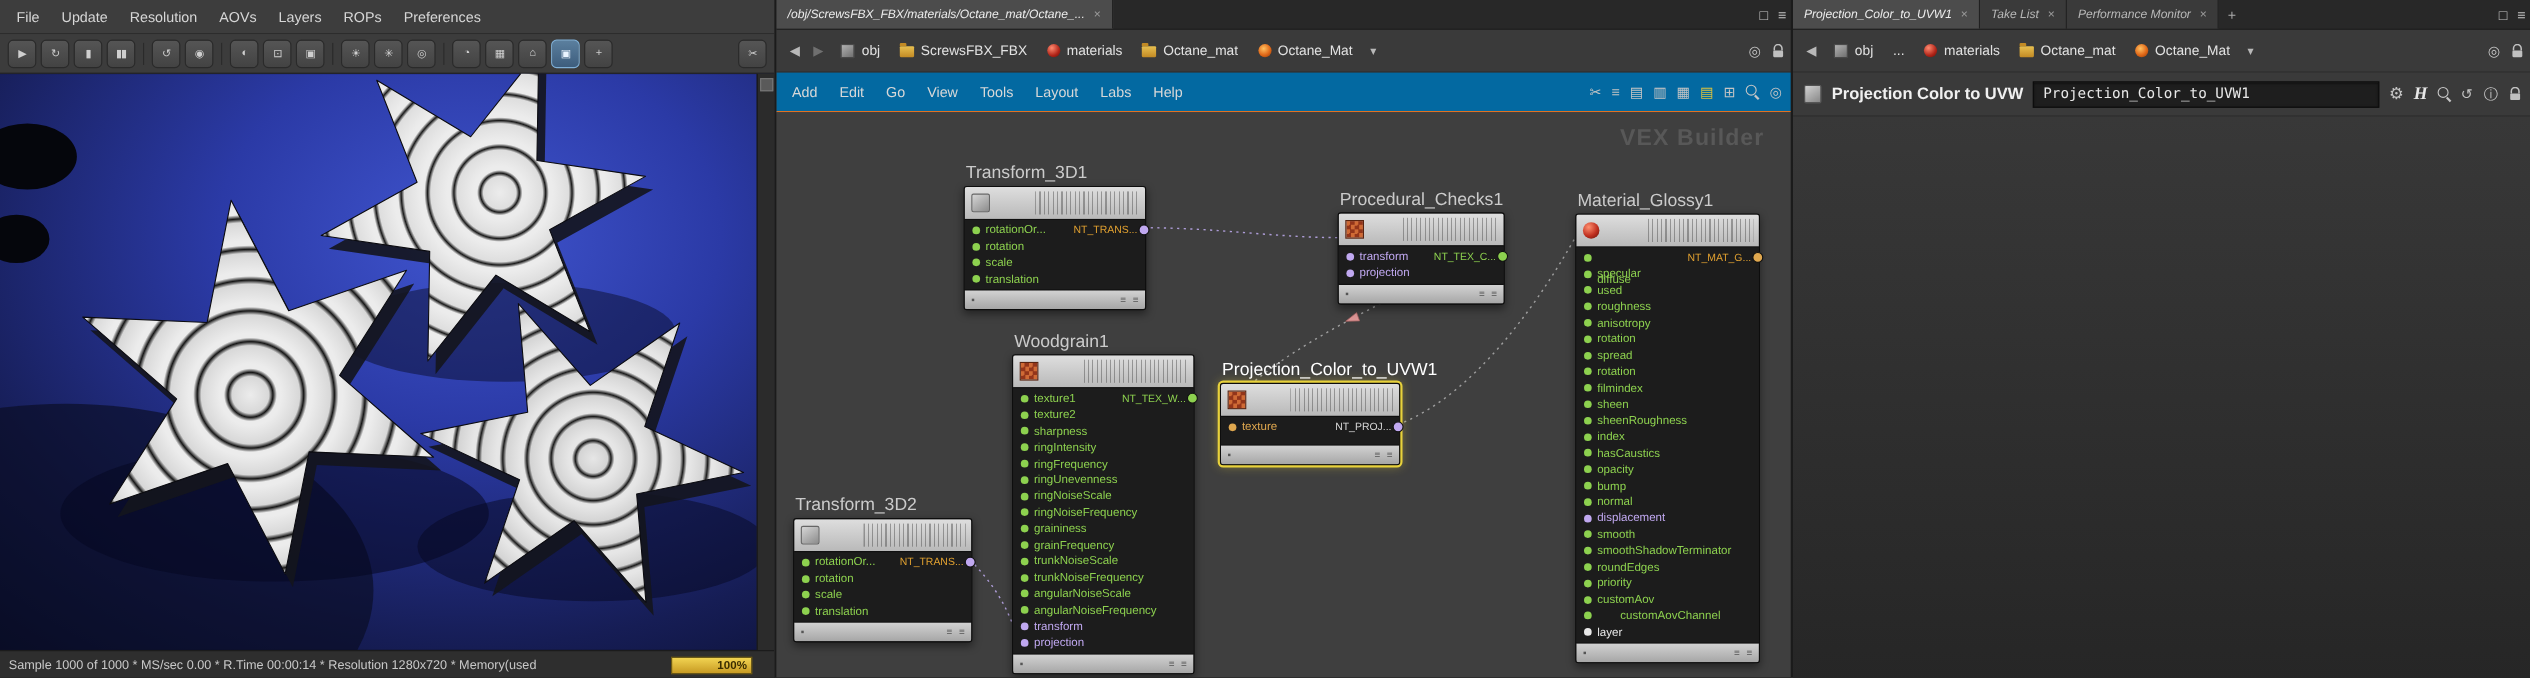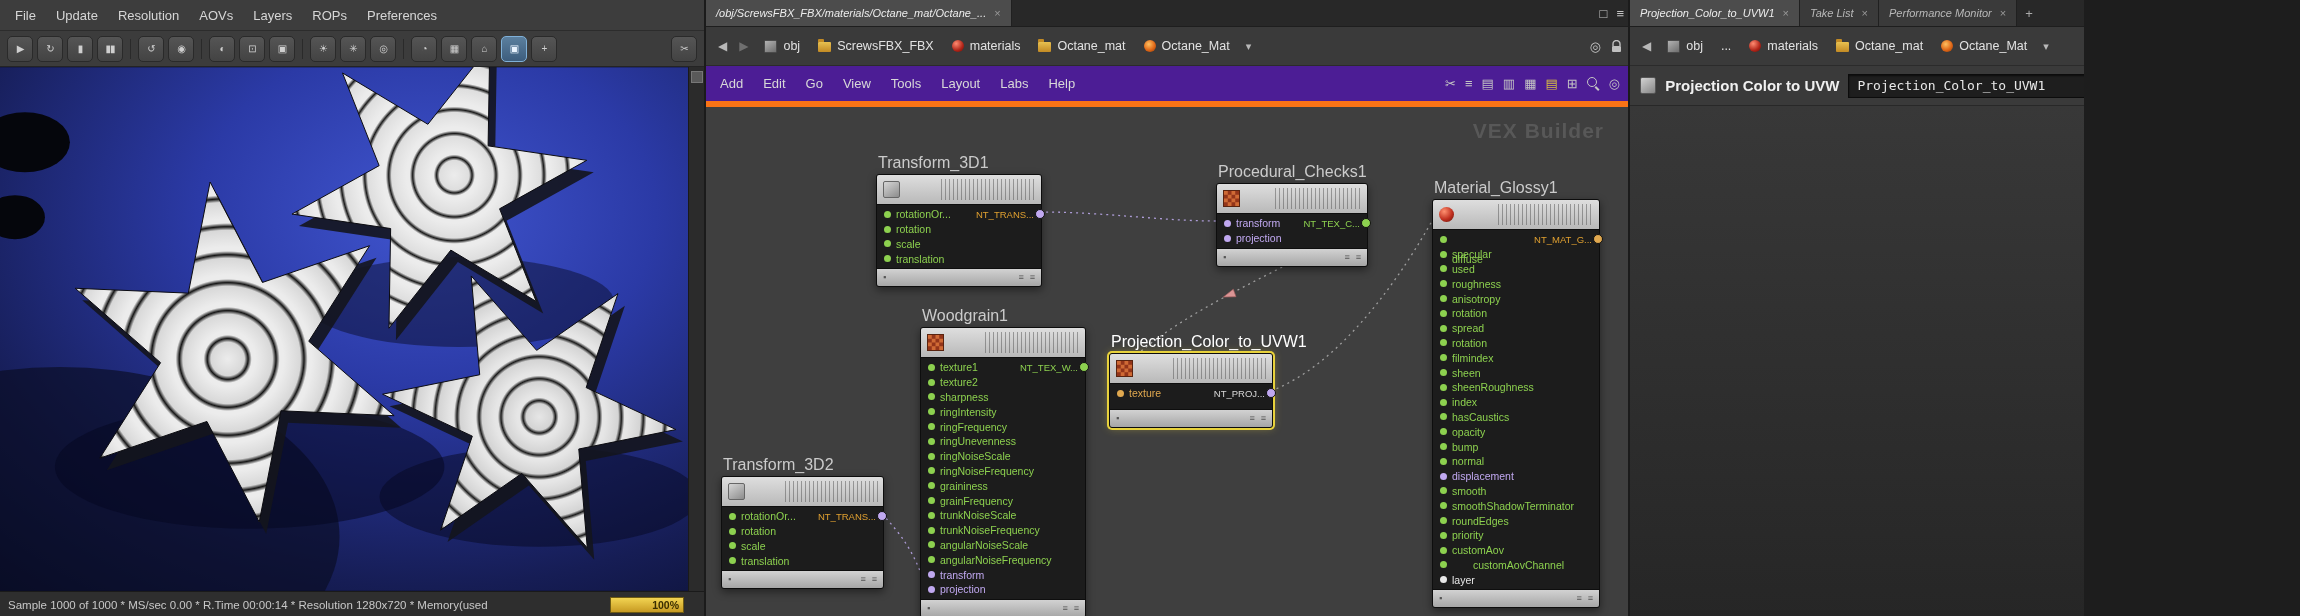--- a/index.html
+++ b/index.html
@@ -1,16 +1,16 @@
 <!DOCTYPE html>
 <html><head>
 <meta charset="utf-8">
 <style>
   html,body{margin:0;padding:0;background:#1d1d1d;}
-  #root{position:relative;width:2084px;height:616px;overflow:hidden;background:#333;
+  #root{position:relative;width:2300px;height:616px;overflow:hidden;background:#333;
         font-family:"Liberation Sans",sans-serif;color:#d8d8d8;-webkit-font-smoothing:antialiased;}
   .pane{position:absolute;top:0;height:616px;}
 
   
   #left-pane{left:0;width:704px;background:#3c3c3c;}
   .menubar{height:30px;display:flex;align-items:center;gap:2px;padding:0 6px;background:#3d3d3d;border-bottom:1px solid #2c2c2c;}
   .menubar .mitem{padding:3px 9px;font-size:13px;color:#d6d6d6;border-radius:3px;cursor:default;}
   .toolbar{height:35px;display:flex;align-items:center;gap:4px;padding:0 7px;background:#3c3c3c;border-bottom:1px solid #242424;}
   .tool-icon{width:24px;height:24px;border-radius:5px;background:linear-gradient(#555,#434343);border:1px solid #2a2a2a;
              color:#cfcfcf;font-size:10px;display:flex;align-items:center;justify-content:center;letter-spacing:-1px;}
@@ -49,21 +49,21 @@
   .icon-folder::before{content:"";position:absolute;top:-3px;left:0;width:6px;height:3px;background:#c28a24;border-radius:1px 1px 0 0;}
   .icon-sphere{width:12px;height:12px;border-radius:50%;background:radial-gradient(circle at 35% 30%,#ff8a70,#b02418 60%,#5c0e08);}
   .icon-octane{width:12px;height:12px;border-radius:50%;background:radial-gradient(circle at 40% 35%,#ffc060,#e06818 55%,#8a3808);}
   .icon-vop{width:15px;height:15px;background:linear-gradient(145deg,#d2d2d2,#868686);border:1px solid #555;border-radius:2px;}
   .icon-search{width:13px;height:13px;position:relative;display:inline-block;}
   .icon-search::before{content:"";position:absolute;left:0;top:0;width:8px;height:8px;border:1.5px solid #c6c6c6;border-radius:50%;}
   .icon-search::after{content:"";position:absolute;left:9px;top:9px;width:5px;height:1.6px;background:#c6c6c6;transform:rotate(45deg);transform-origin:0 0;}
 
   
   #network-pane{left:704px;width:924px;background:#3f3f3f;border-left:2px solid #1b1b1b;}
-  .netmenu{height:35px;background:#4c1d95;border-bottom:6px solid #f97316;display:flex;align-items:center;padding:0 4px;}
+  .netmenu{height:35px;background:#0369a1;border-bottom:1px solid #f97316;display:flex;align-items:center;padding:0 4px;}
   .netmenu .mitem{padding:3px 10px;font-size:13px;color:#d8d8d8;}
   .netmenu .bar-right{gap:9px;padding-right:6px;}
   #network-canvas{position:relative;width:924px;height:516px;background:#3f3f3f;overflow:hidden;}
   .watermark{position:absolute;top:12px;right:26px;font-size:21px;font-weight:bold;color:#585858;letter-spacing:1px;}
   .wires{position:absolute;left:0;top:0;}
   .wire{fill:none;stroke-dasharray:2 4;stroke-width:1.3;opacity:.9;}
   .wire.purple{stroke:#b9a6e8;}
   .wire.gray{stroke:#a9a9a9;}
   .arrow{fill:#db9595;stroke:#a65f5f;stroke-width:.6;}
 
@@ -300,21 +300,21 @@
               <span style="color: rgb(141, 209, 79);">translation</span>
             </div>
           </div>
           <div class="node-footer">
             <span class="fmark left">▪</span>
             <span class="fmark">≡</span>
             <span class="fmark">≡</span>
           </div>
           <span class="outdot" style="background: rgb(192, 168, 240);"></span>
         </div>
-        <div class="vnode" style="left: 510px; top: 76px; width: 150px;">
+        <div class="vnode" style="left: 510px; top: 91px; width: 150px;">
           <div class="node-title">Procedural_Checks1</div>
           <div class="node-header">
             <span class="icon-texchecker"></span>
             <span class="hstripes"></span>
           </div>
           <div class="node-params">
             <div class="prow">
               <span class="pdot" style="background: rgb(192, 168, 240);"></span>
               <span style="color: rgb(192, 168, 240);">transform</span>
               <span class="pbadge" style="color: rgb(141, 209, 79);">NT_TEX_C...</span>

